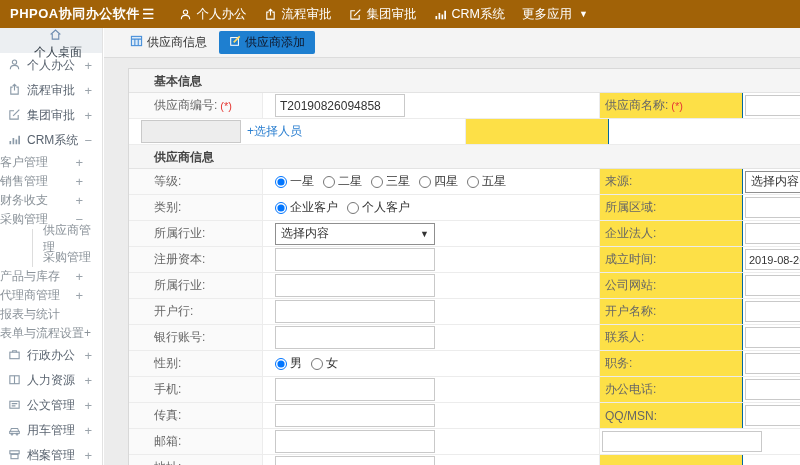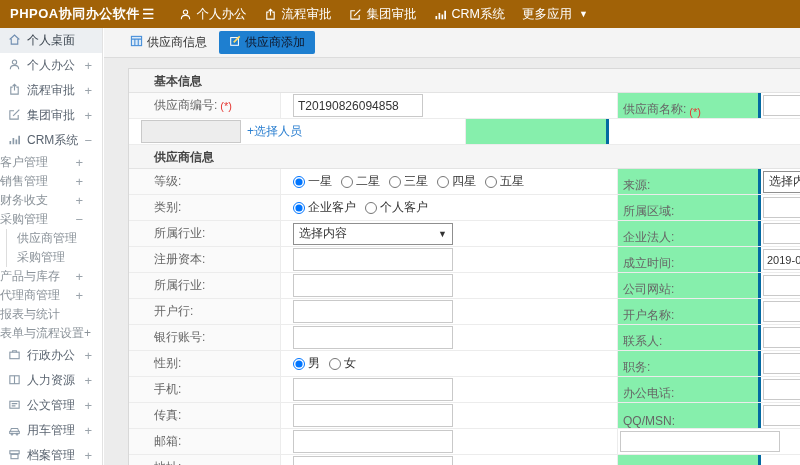--- a/index.html
+++ b/index.html
@@ -20,23 +20,23 @@
   
   .sidebar { position:absolute; left:0; top:28px; width:103px; height:437px;
     background:#fff; border-right:1px solid #e2e2e2; overflow:hidden; }
   .side-list { list-style:none; }
   .side-item { position:relative; display:flex; align-items:center;
     font-size:12px; color:#5a6470; cursor:pointer; }
   .side-item.top { height:25px; padding-left:8px; }
   .side-item.top .lbl { margin-left:6px; }
   .side-item.sub { height:19px; color:#8a9299; }
   .side-item.subsub { height:19px; padding-left:27px; color:#8a9299; }
-  .subwrap { border-left:1px solid #ddd; margin-left:6px; }
+  .subwrap { border-left:1px solid #ddd; margin-left:32px; }
   .subwrap .side-item.subsub { padding-left:10px; }
-  .side-item.active { background:#eceff2; color:#3c4650; }
+  .side-item.active { background:#eceff2; color:#3c4650;flex-direction:column; }
   .toggle { position:absolute; right:10px; color:#9aa3ab; font-size:13px; }
   .side-item.sub .toggle { right:19px; }
   .side-item svg { flex:0 0 auto; color:#8b9aa8; }
   .side-item.active svg { color:#6f8db0; }
 
   
   .content { position:absolute; left:104px; top:28px; width:696px; height:437px;
     background:#ececec; overflow:hidden; }
   .tabbar { height:30px; background:#f4f4f4; border-bottom:1px solid #dcdcdc;
     display:flex; align-items:center; padding-left:26px; }
@@ -45,27 +45,27 @@
   .tab.active { background:#1e7fd0; color:#0f172a; padding:3px 10px;
     border-radius:2px; }
 
   
   .card { position:absolute; left:24px; top:40px; width:1000px;
     background:#fff; border:1px solid #d8d8d8; }
   .sec-header { height:24px; line-height:24px; background:#f5f5f5;
     border-bottom:1px solid #e3e3e3; font-size:12px; font-weight:bold;
     color:#444; padding-left:25px; }
   .frow { display:flex; height:26px; border-bottom:1px solid #ececec; }
-  .lcell { width:152px; background:#fafafa; display:flex; align-items:center;
+  .lcell { width:134px; background:#fafafa; display:flex; align-items:center;
     padding-left:25px; border-right:1px solid #ececec; font-size:12px;
     color:#666; white-space:nowrap; }
   .fcell { width:337px; display:flex; align-items:center; padding-left:12px;
     border-right:1px solid #ececec; }
-  .lcell2 { width:143px; background:#86efac; display:flex; align-items:flex-end;
-    padding-left:5px; border-right:3px solid #0369a1; font-size:12px;
+  .lcell2 { width:143px; background:#fde047; display:flex; align-items:center;
+    padding-left:5px; border-right:1px solid #0369a1; font-size:12px;
     color:#666; white-space:nowrap; }
   .fcell2 { flex:1; display:flex; align-items:center; padding-left:2px; }
   .req { color:#e53935; font-size:11px; margin-left:3px; }
   .ti { width:160px; height:23px; border:1px solid #c9c9c9; font-size:12px;
     padding:0 4px; background:#fff; color:#333;
     font-family:"Liberation Sans","DejaVu Sans",sans-serif; }
   .ti.short { width:130px; }
   .ti.readonly { width:100px; background:#ededed; }
   .ti2 { width:160px; height:21px; border:1px solid #c9c9c9; font-size:11px;
     padding:0 3px; background:#fff; color:#333;

